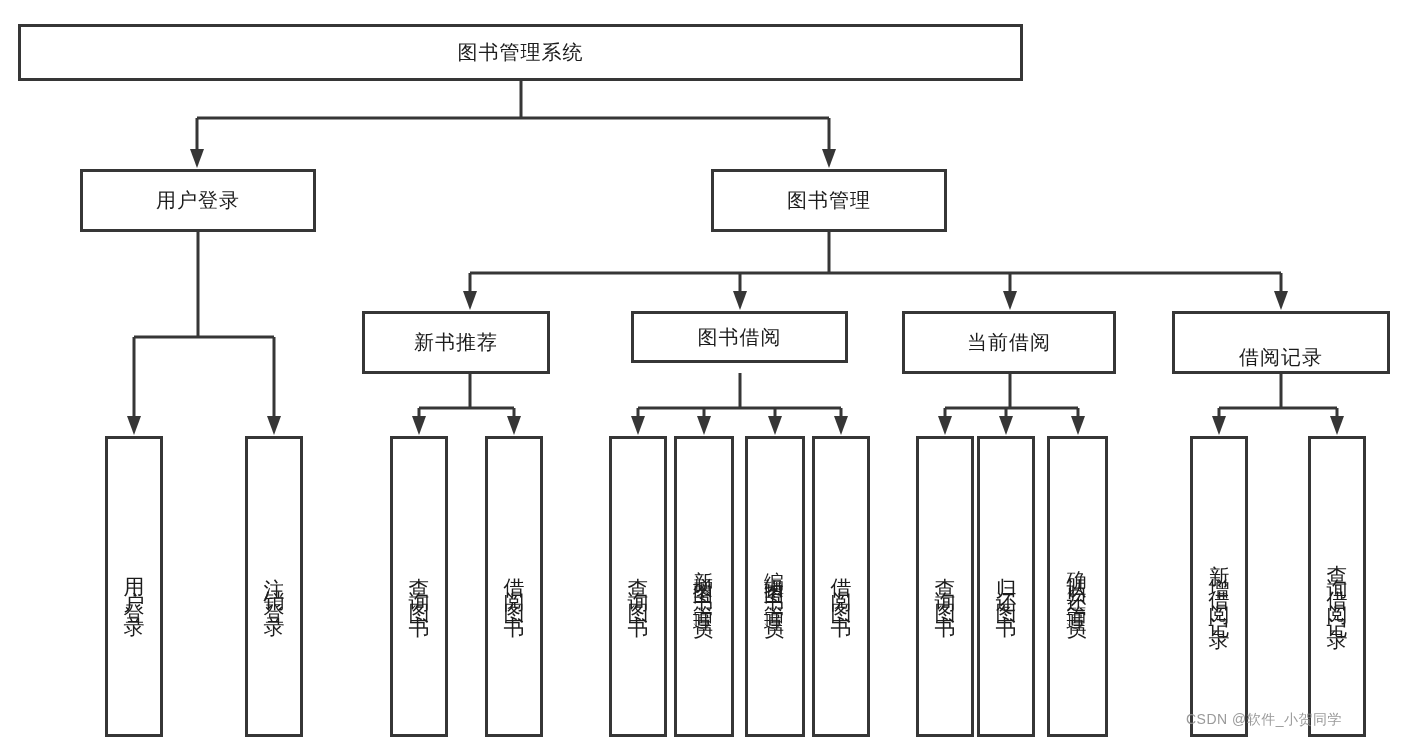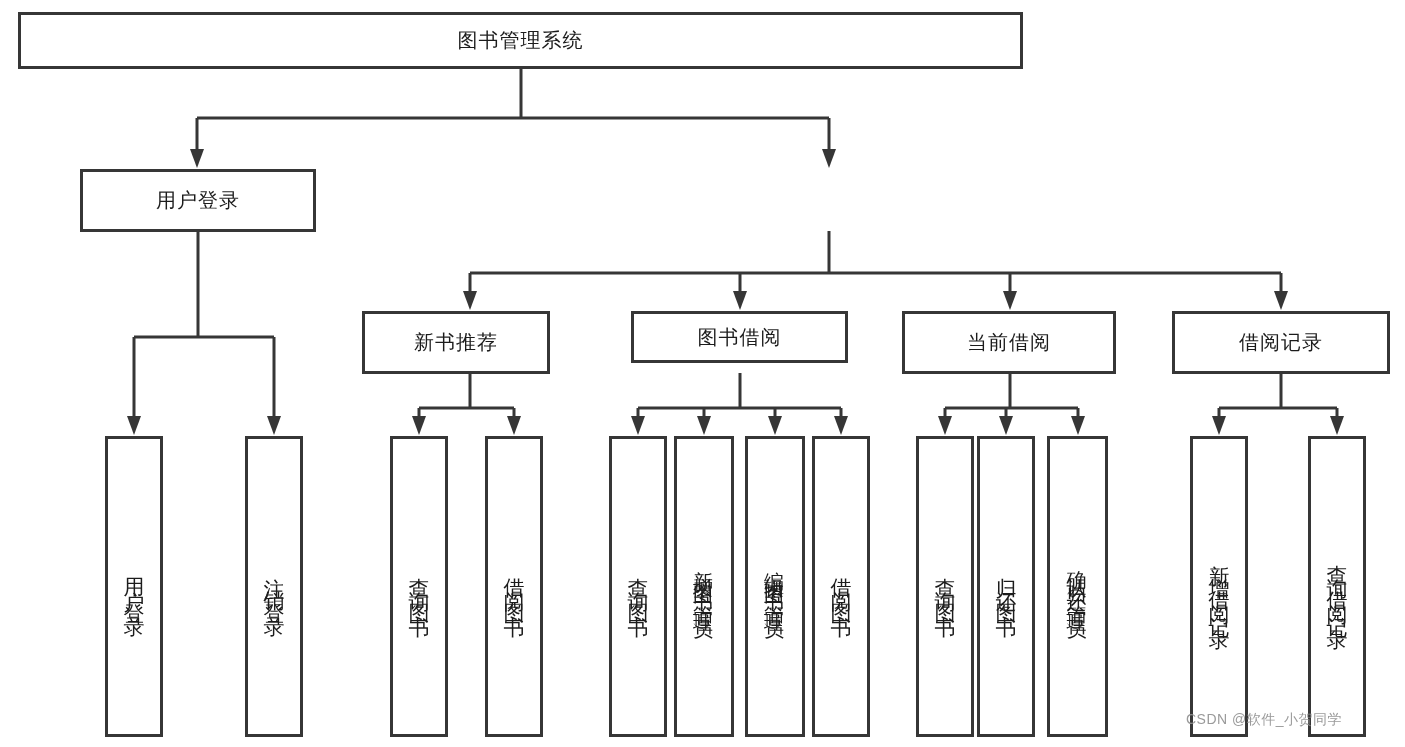--- a/index.html
+++ b/index.html
@@ -30,27 +30,27 @@
   }
   .h { font-size: 20px; letter-spacing: 1px; }
   .v {
     writing-mode: vertical-rl;
     text-orientation: mixed;
     font-size: 21px;
     letter-spacing: 13px;
   }
   .v.tight { font-size: 20px; letter-spacing: 7px; }
 
-  #n-root           { left: 18px;  top: 12px;  width: 1005px; height: 57px; }
+  #n-root           { left: 18px;  top: 24px;  width: 1005px; height: 57px; }
   #n-user-login     { left: 80px;  top: 169px; width: 236px;  height: 63px; }
   #n-book-mgmt      { left: 711px; top: 169px; width: 236px;  height: 63px; }
   #n-new-book-rec   { left: 362px; top: 311px; width: 188px;  height: 63px; }
   #n-book-borrow    { left: 631px; top: 311px; width: 217px;  height: 52px; }
   #n-current-borrow { left: 902px; top: 311px; width: 214px;  height: 63px; }
-  #n-borrow-records { left: 1172px;top: 311px; width: 218px;  height: 63px; }
+  #n-borrow-records { left: 1172px;top: 311px; width: 218px;  height: 63px; align-items: flex-end; }
 
   .leaf { top: 436px; height: 301px; width: 58px; }
   #n-leaf-login      { left: 105px; }
   #n-leaf-logout     { left: 245px; }
   #n-leaf-nbr-query  { left: 390px; }
   #n-leaf-nbr-borrow { left: 485px; }
   #n-leaf-bb-query   { left: 609px; }
   #n-leaf-bb-add     { left: 674px; width: 60px; }
   #n-leaf-bb-edit    { left: 745px; width: 60px; }
   #n-leaf-bb-borrow  { left: 812px; }
@@ -109,20 +109,23 @@
     </g>
   </svg>
 
   <div class="node h" id="n-root">
     <span>图书管理系统</span>
   </div>
 
   <div class="node h" id="n-user-login">
     <span>用户登录</span>
   </div>
+  <div class="node h" id="n-book-mgmt">
+    <span>图书管理</span>
+  </div>
 
   <div class="node h" id="n-new-book-rec">
     <span>新书推荐</span>
   </div>
   <div class="node h" id="n-book-borrow">
     <span>图书借阅</span>
   </div>
   <div class="node h" id="n-current-borrow">
     <span>当前借阅</span>
   </div>

